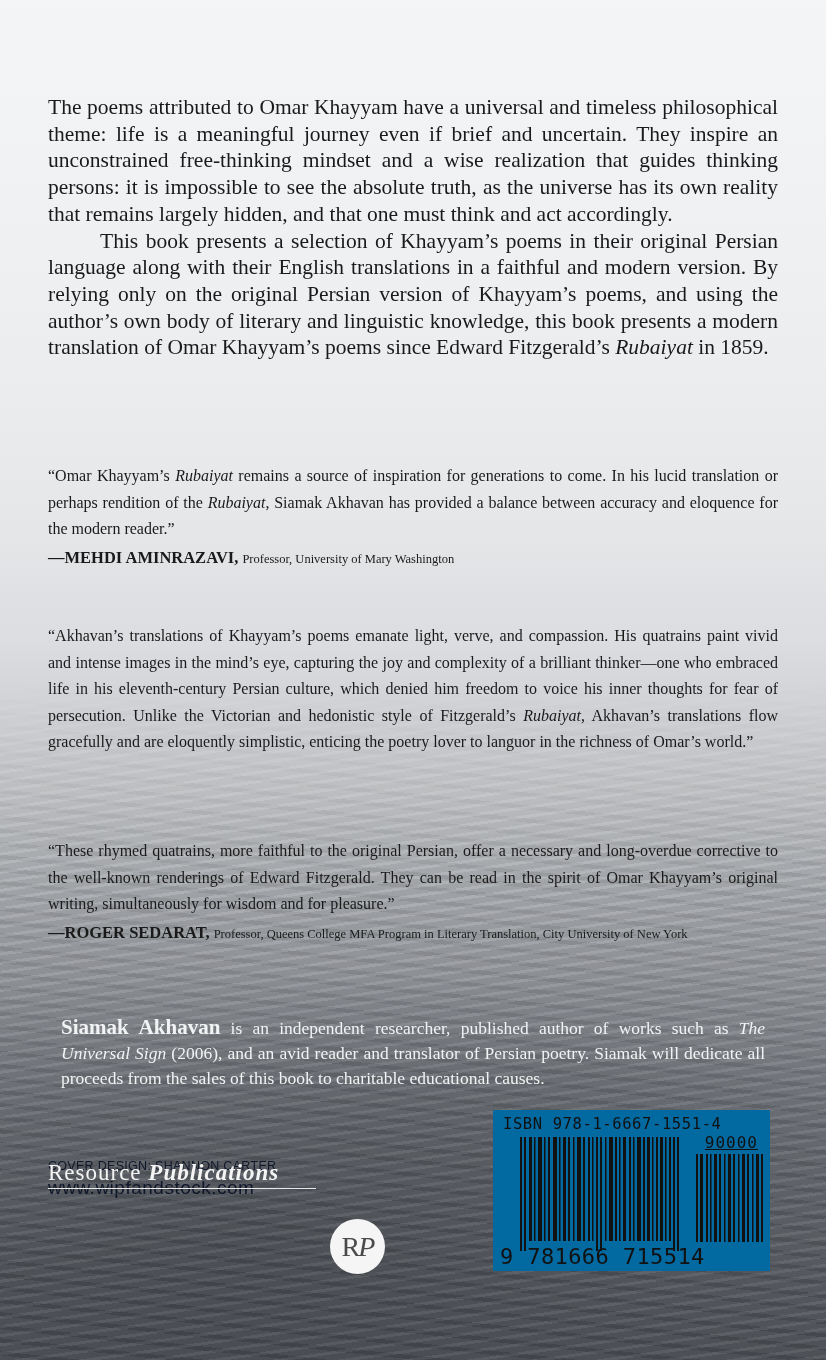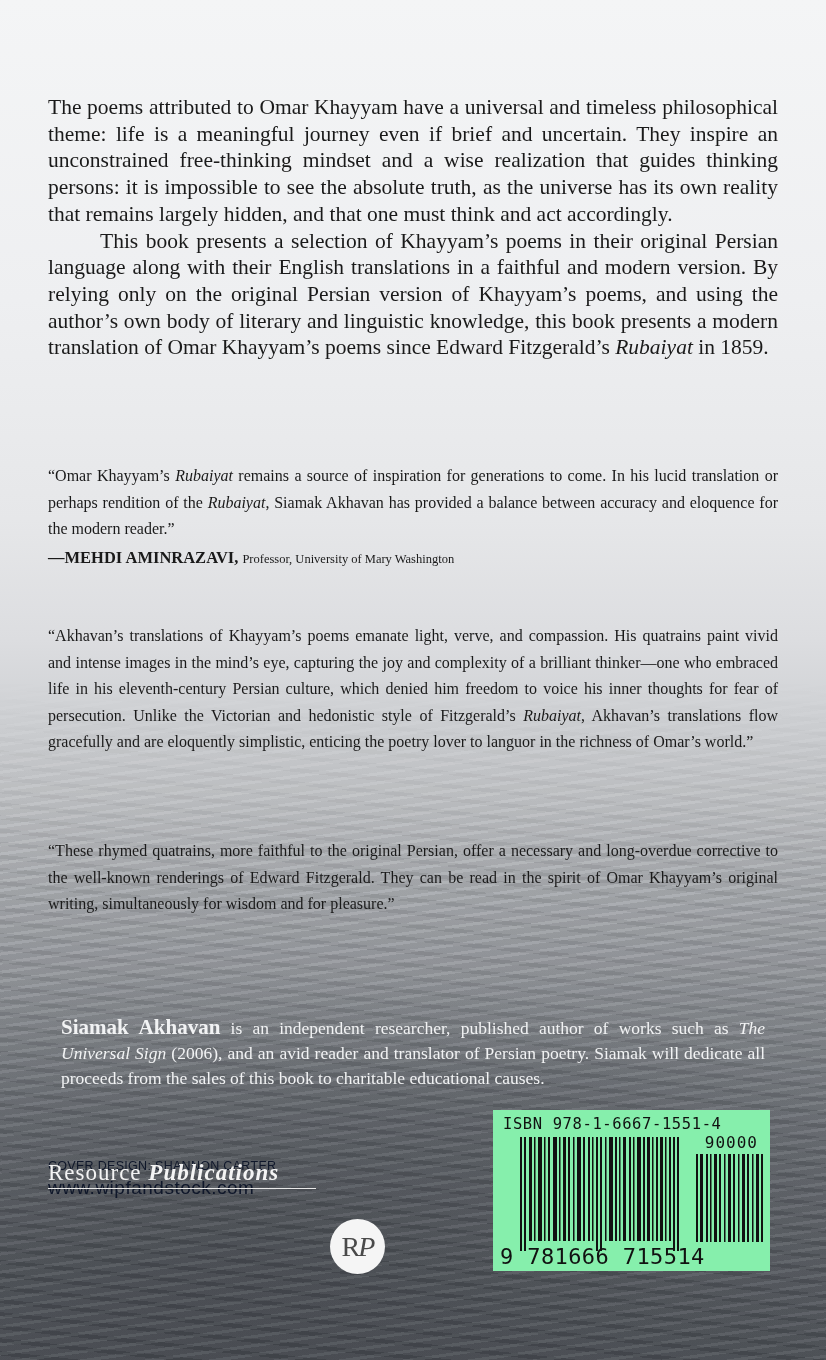--- a/index.html
+++ b/index.html
@@ -44,27 +44,27 @@
   .publisher .pub-name { font-size: 23px; letter-spacing: 1px; line-height: 28px; border-bottom: 1px solid #e8e8e8; padding-bottom: 1px; width: 268px; white-space: nowrap; }
   .publisher .pub-name i { font-weight: bold; }
   .publisher .imprint { font-size: 14px; line-height: 20px; white-space: nowrap; }
   .rp-logo {
     position: absolute; left: 330px; top: 1219px; width: 55px; height: 55px; border-radius: 50%;
     background: #f5f5f5; color: #4a4a4a; display: flex; align-items: center; justify-content: center;
     font-size: 28px; letter-spacing: -2px;
   }
   .rp-logo i { font-style: italic; }
   .barcode-box {
-    position: absolute; left: 493px; top: 1110px; width: 277px; height: 161px; background: #86efac;
+    position: absolute; left: 493px; top: 1110px; width: 277px; height: 161px; background: #0369a1;
   }
   .isbn-label {
     position: absolute; left: 10px; top: 5px; font-family: "DejaVu Sans Mono", "Liberation Mono", monospace;
     font-size: 15.5px; letter-spacing: 0.6px; color: #111; white-space: nowrap;
   }
-  .price-code { position: absolute; right: 12px; top: 23px; font-family: "DejaVu Sans Mono", monospace; font-size: 16px; letter-spacing: 1px; color:#111; }
+  .price-code { position: absolute; right: 12px; top: 23px; font-family: "DejaVu Sans Mono", monospace; font-size: 16px; letter-spacing: 1px; color:#111;text-decoration:underline; }
   .bars-main { position: absolute; left: 27px; top: 27px; width: 160px; height: 114px; }
   .bars-addon { position: absolute; left: 203px; top: 44px; width: 70px; height: 88px; }
   .ean-digits { position: absolute; left: 7px; top: 134px; font-family: "DejaVu Sans Mono", monospace; font-size: 22px; color: #111; white-space: nowrap; letter-spacing: 0.4px; }
 </style>
 </head>
 <body>
 
 <div class="waves"></div>
 
 <section class="col body-text">
@@ -76,20 +76,21 @@
   <p><span>“Omar Khayyam’s </span><i>Rubaiyat</i><span> remains a source of inspiration for generations to come. In his lucid translation or perhaps rendition of the </span><i>Rubaiyat</i><span>, Siamak Akhavan has provided a balance between accuracy and eloquence for the modern reader.”</span></p>
   <div class="attr"><span class="name">—MEHDI AMINRAZAVI,</span> <span class="role">Professor, University of Mary Washington</span></div>
 </section>
 
 <section class="col quote q2">
   <p><span>“Akhavan’s translations of Khayyam’s poems emanate light, verve, and compassion. His quatrains paint vivid and intense images in the mind’s eye, capturing the joy and complexity of a brilliant thinker—one who embraced life in his eleventh-century Persian culture, which denied him freedom to voice his inner thoughts for fear of persecution. Unlike the Victorian and hedonistic style of Fitzgerald’s </span><i>Rubaiyat</i><span>, Akhavan’s translations flow gracefully and are eloquently simplistic, enticing the poetry lover to languor in the richness of Omar’s world.”</span></p>
 </section>
 
 <section class="col quote q3">
   <p><span>“These rhymed quatrains, more faithful to the original Persian, offer a necessary and long-overdue corrective to the well-known renderings of Edward Fitzgerald. They can be read in the spirit of Omar Khayyam’s original writing, simultaneously for wisdom and for pleasure.”</span></p>
+  <div class="attr"><span class="name">—ROGER SEDARAT,</span> <span class="role">Professor, Queens College MFA Program in Literary Translation, City University of New York</span></div>
 </section>
 
 <section class="col bio">
   <p><span class="author">Siamak Akhavan</span><span> is an independent researcher, published author of works such as </span><i>The Universal Sign</i><span> (2006), and an avid reader and translator of Persian poetry. Siamak will dedicate all proceeds from the sales of this book to charitable educational causes.</span></p>
 </section>
 
 <div class="credits">
   <div class="design">COVER DESIGN: SHANNON CARTER</div>
   <div class="url">www.wipfandstock.com</div>
 </div>

